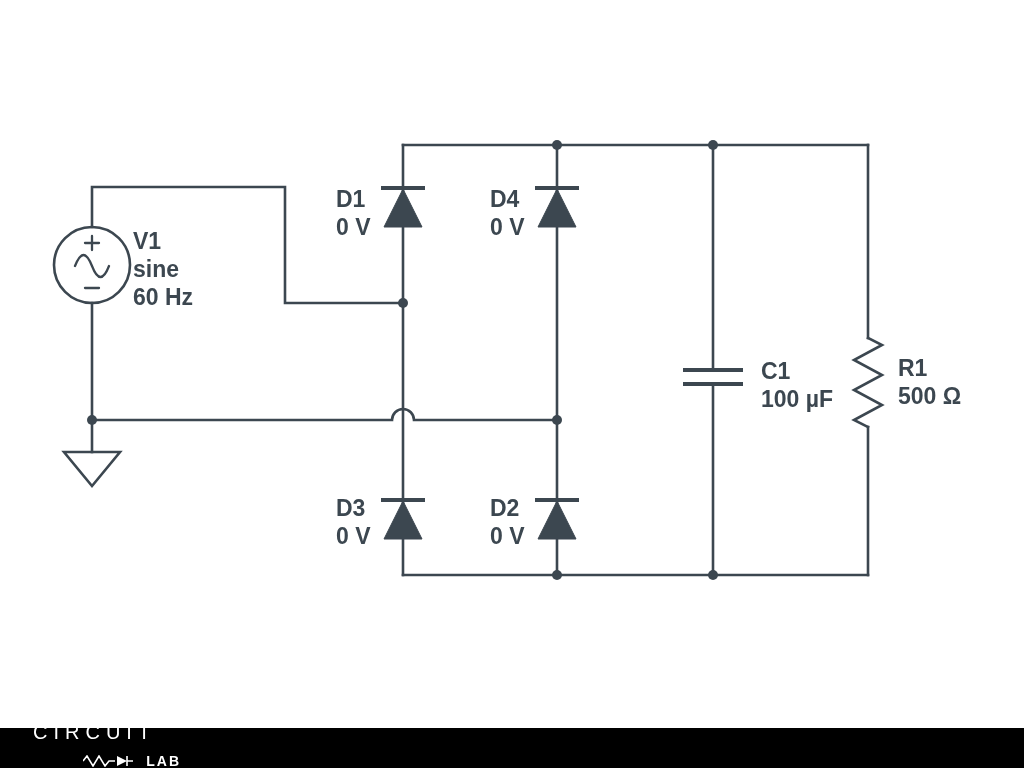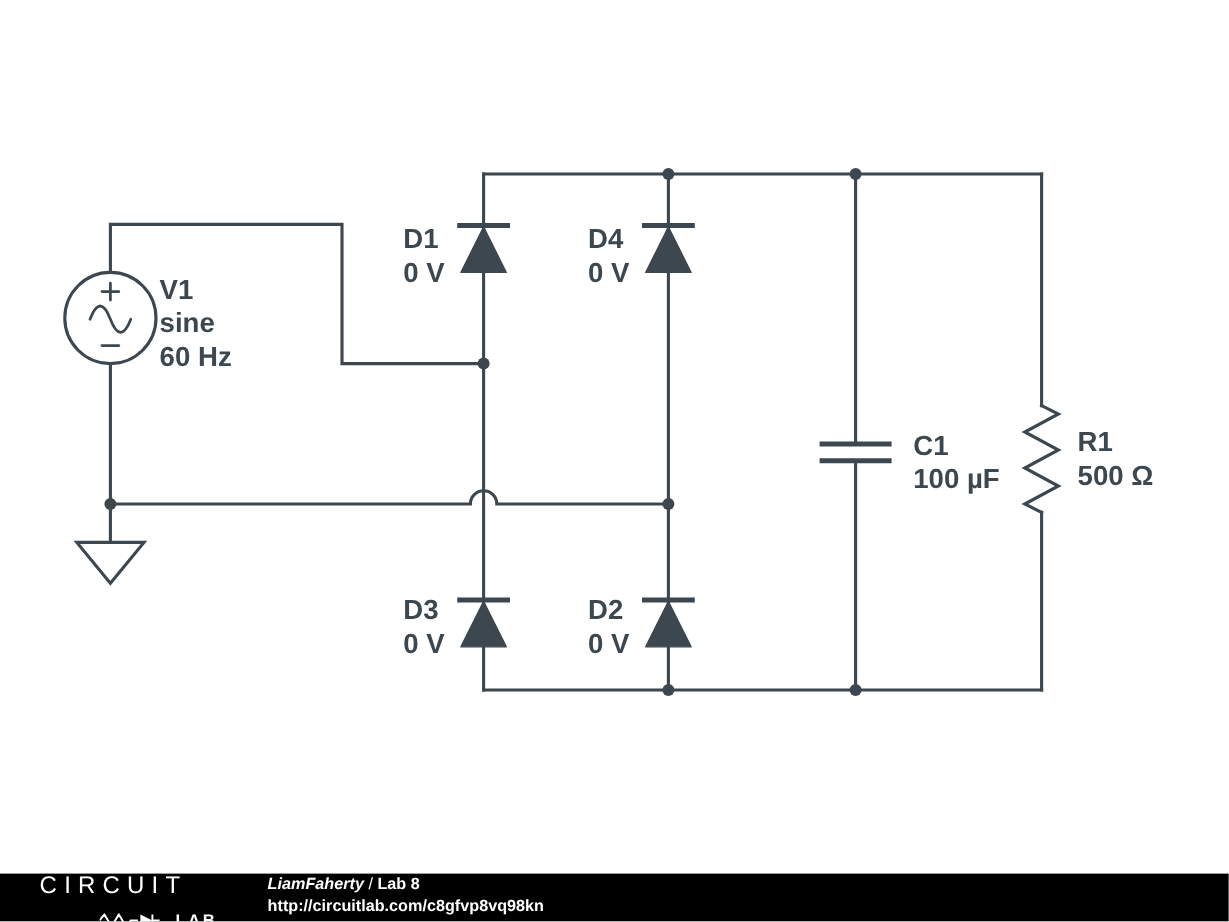--- a/index.html
+++ b/index.html
@@ -11,21 +11,21 @@
   *{margin:0;padding:0;box-sizing:border-box;}
   body{font-family:"Liberation Sans",sans-serif;background:#fff;}
   .stage{position:relative;width:1024px;height:768px;background:var(--canvas-bg);overflow:hidden;}
   .schematic{position:absolute;top:0;left:0;}
   .wire{stroke:var(--schematic);stroke-width:2.6;fill:none;stroke-linecap:square;}
   .thick{stroke:var(--schematic);stroke-width:4.2;fill:none;stroke-linecap:butt;}
   .solid{fill:var(--schematic);stroke:var(--schematic);stroke-width:1;stroke-linejoin:round;}
   .dot{fill:var(--schematic);stroke:none;}
   .sym{stroke:var(--schematic);stroke-width:2.3;fill:none;stroke-linecap:round;}
   .lbl{font-family:"Liberation Sans",sans-serif;font-weight:bold;font-size:23px;fill:var(--schematic);}
-  .footer{position:absolute;left:0;bottom:0;width:1024px;height:40px;background:var(--footer-bg);display:flex;align-items:flex-start;padding-left:33px;}
+  .footer{position:absolute;left:0;bottom:0;width:1024px;height:40px;background:var(--footer-bg);display:flex;align-items:flex-end;padding-left:33px;}
   .logo{color:var(--footer-fg);margin-right:42px;min-width:148px;}
   .logo-top{font-size:20px;letter-spacing:6px;font-weight:400;line-height:1;white-space:nowrap;}
   .logo-bottom{display:flex;align-items:center;gap:5px;margin-top:12px;justify-content:flex-end;line-height:1;}
   .logo-bottom .lab{font-size:14px;font-weight:bold;letter-spacing:2px;}
   .footer-text{color:var(--footer-fg);font-size:13.5px;line-height:1.35;}
   .byline{font-weight:bold;}
   .byline .author{font-style:italic;}
   .byline .sep{font-weight:normal;white-space:pre;}
   .url{font-weight:bold;}
 </style>
@@ -121,21 +121,15 @@
       <div class="logo-top">CIRCUIT</div>
       <div class="logo-bottom">
         <svg width="58" height="12" viewBox="0 0 58 12">
           <path d="M0 6 L4 1 L10 11 L16 1 L22 11 L26 6 H32" stroke="#ffffff" stroke-width="1.6" fill="none"></path>
           <polygon points="34,1 34,11 44,6" fill="#ffffff"></polygon>
           <path d="M44 1 V 11 M44 6 H 50" stroke="#ffffff" stroke-width="1.6" fill="none"></path>
         </svg>
         <span class="lab">LAB</span>
       </div>
     </div>
-    <div class="footer-text">
-      <div class="byline">
-        <span class="author">LiamFaherty</span><span class="sep"> / </span><span class="title">Lab 8</span>
-      </div>
-      <div class="url">http://circuitlab.com/c8gfvp8vq98kn</div>
-    </div>
   </div>
 
 </div>
 
 </body></html>

